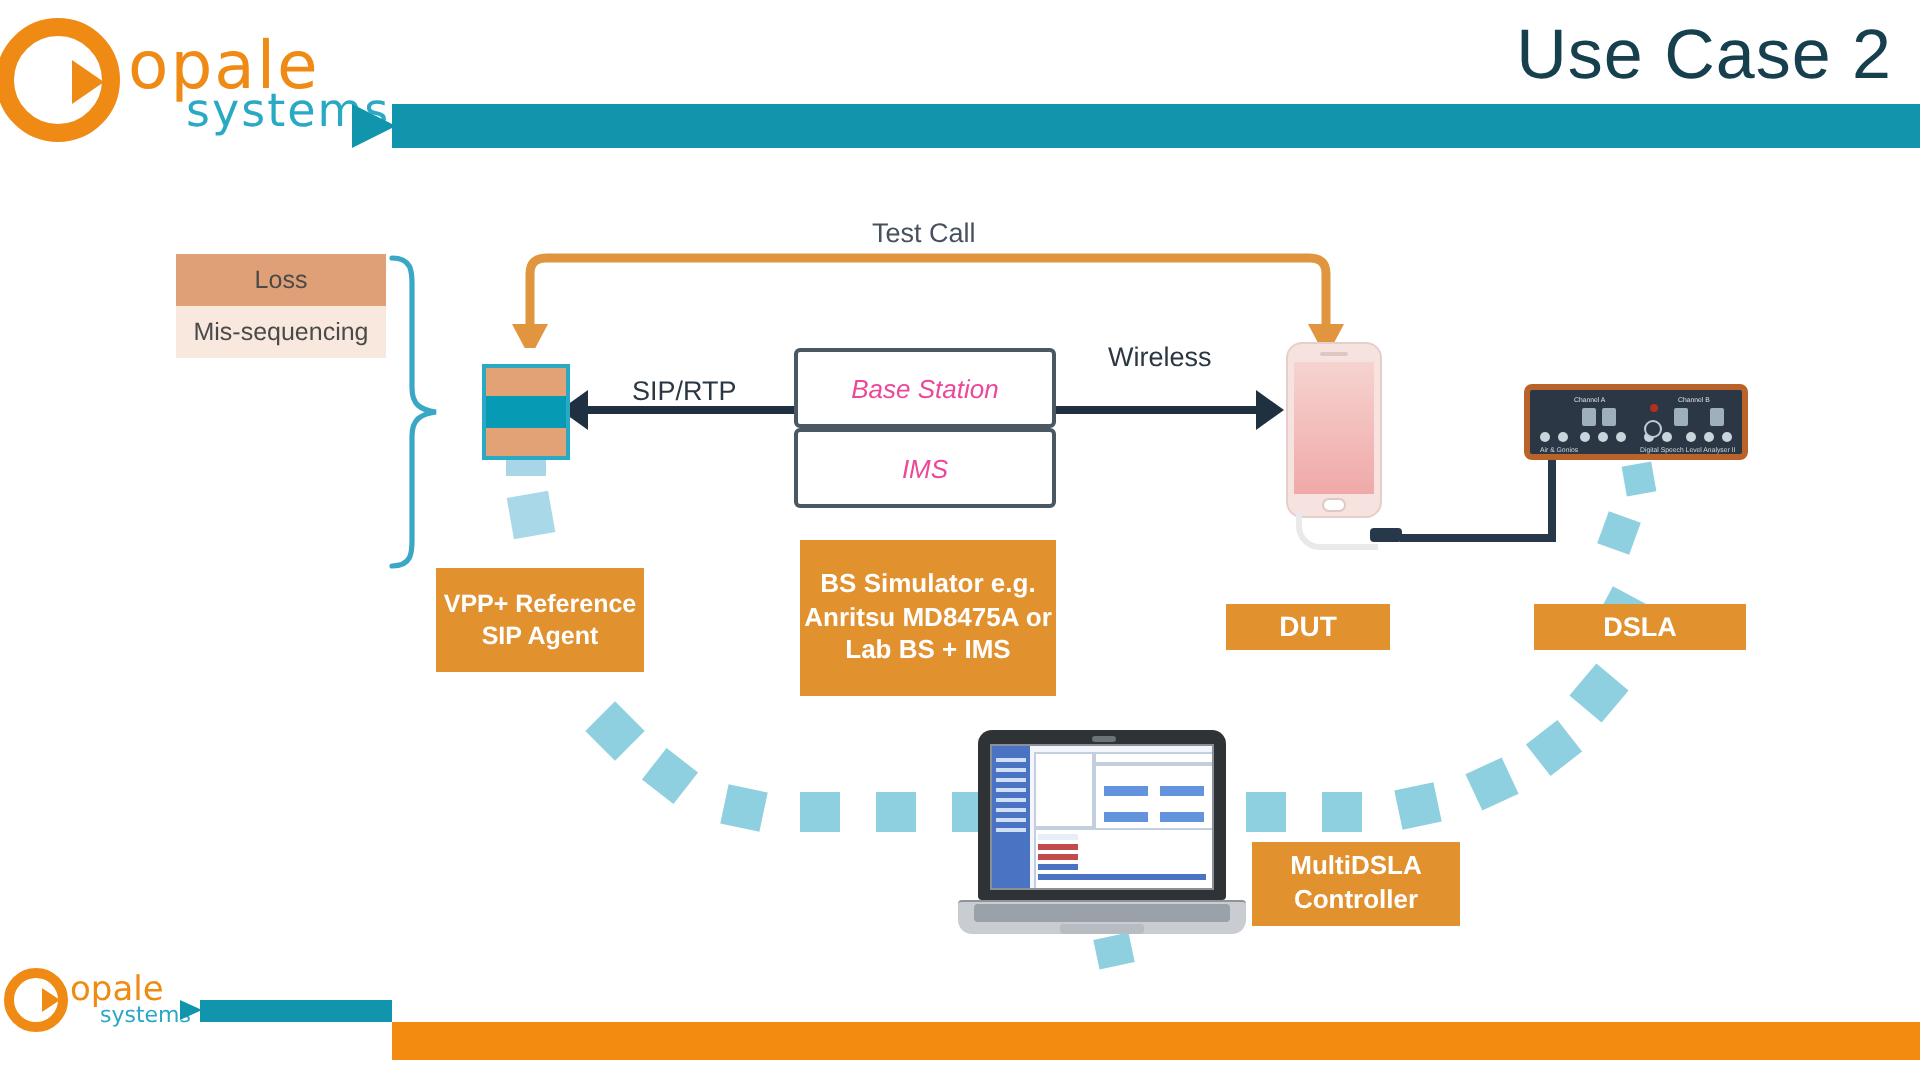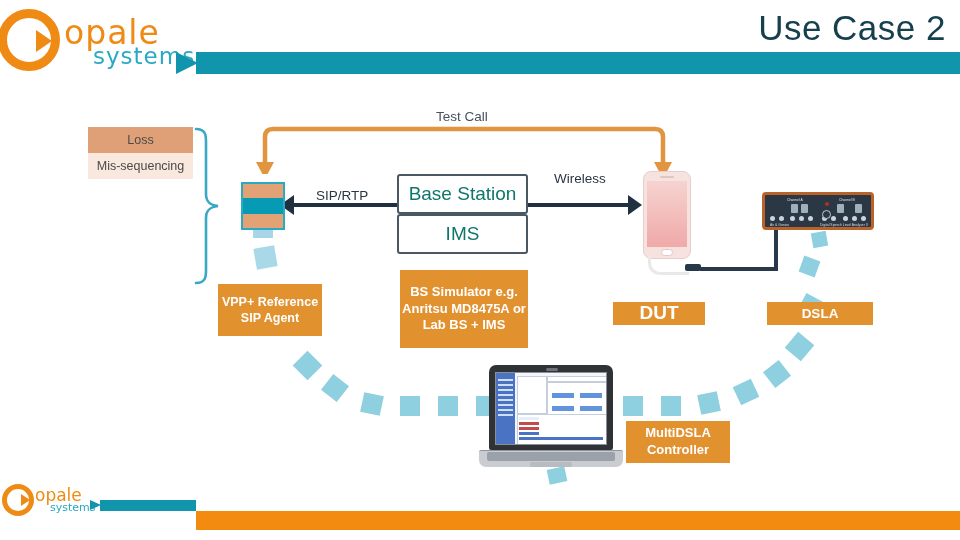--- a/index.html
+++ b/index.html
@@ -49,27 +49,27 @@
   .imp-light{background:#f8e8dd;}
 
   
   #brace{left:192px;top:126px;}
 
   
   .cap{background:#e2912f;color:#fff;font-weight:bold;text-align:center;
        display:flex;align-items:center;justify-content:center;line-height:1.28;}
   #cap-vpp{left:218px;top:284px;width:104px;height:52px;font-size:12.5px;}
   #cap-bs{left:400px;top:270px;width:128px;height:78px;font-size:13px;}
-  #cap-dut{left:613px;top:302px;width:92px;height:23px;font-size:19px;}
+  #cap-dut{left:613px;top:302px;width:82px;height:23px;font-size:14px;}
   #cap-dsla{left:767px;top:302px;width:106px;height:23px;font-size:13.5px;}
   #cap-ctrl{left:626px;top:421px;width:104px;height:42px;font-size:13px;}
 
   
   .bsbox{box-sizing:border-box;border:2.5px solid #4a5864;background:#fff;border-radius:3px;
-     display:flex;align-items:center;justify-content:center;font-size:19px;color:#0f766e;}
+     display:flex;align-items:center;justify-content:center;font-size:13px;color:#ec4899;font-style:italic;}
   #box-base-station{left:397px;top:174px;width:131px;height:40px;}
   #box-ims{left:397px;top:214px;width:131px;height:40px;}
 
   
   #line-left{left:288px;top:203px;width:112px;height:4px;background:#1f3040;}
   #arrowhead-left{left:280px;top:195px;width:0;height:0;
       border-top:10px solid transparent;border-bottom:10px solid transparent;
       border-right:14px solid #1f3040;}
   #line-right{left:528px;top:203px;width:108px;height:4px;background:#1f3040;}
   #arrowhead-right{left:628px;top:195px;width:0;height:0;

